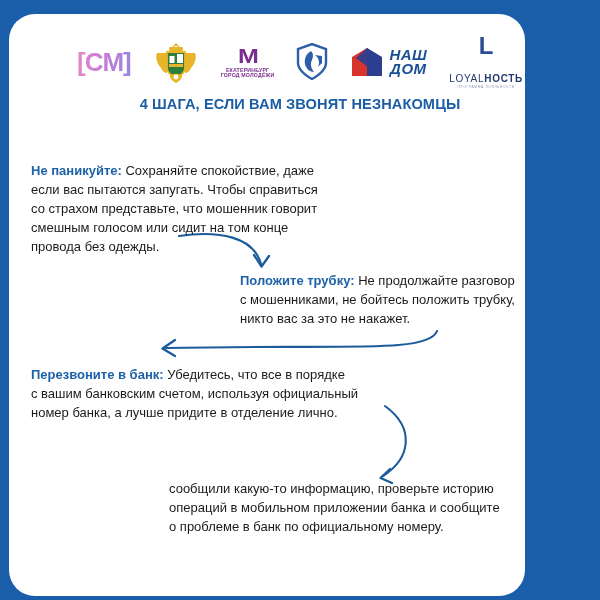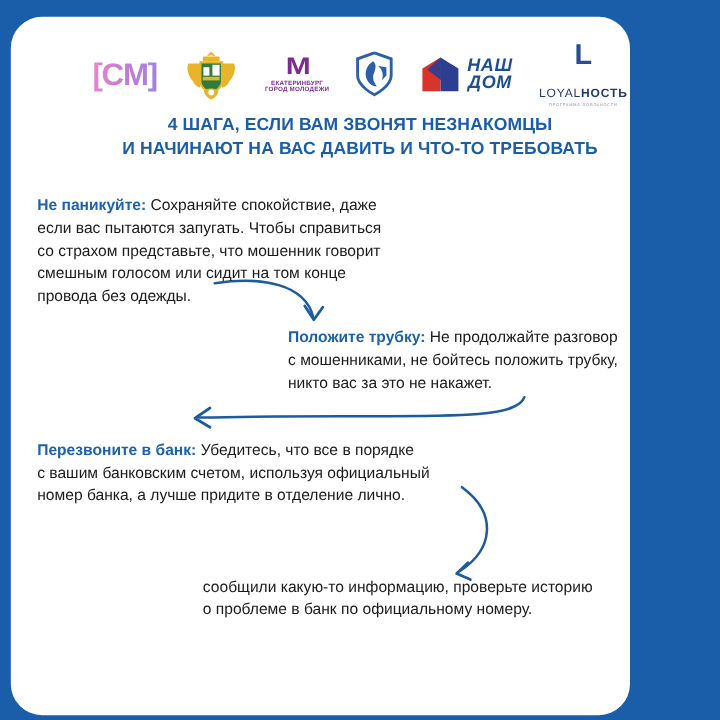--- a/index.html
+++ b/index.html
@@ -214,21 +214,20 @@
       <div class="logo logo-loyal">
         <span class="l-mark">L</span>
         <span class="l-name"><span>LOYAL</span><b>НОСТЬ</b></span>
         <span class="l-tag">ПРОГРАММА ЛОЯЛЬНОСТИ</span>
       </div>
 
     </div>
 
     <div class="title">
       <div>4 ШАГА, ЕСЛИ ВАМ ЗВОНЯТ НЕЗНАКОМЦЫ</div>
-      <div>И НАЧИНАЮТ НА ВАС ДАВИТЬ И ЧТО-ТО ТРЕБОВАТЬ</div>
     </div>
 
     <svg class="arrows" viewBox="0 0 582 582">
       <g fill="none" stroke="#1C5C9C" stroke-width="2.1" stroke-linecap="round">
 
         <g>
           <path d="M170 222 C210 216 245 223 252 250"></path>
           <path d="M245 241 L252.5 252.5 L260 242" stroke-width="2.3" stroke-linejoin="round"></path>
         </g>
 
@@ -259,17 +258,18 @@
     </div>
 
     <div class="step" id="step-3">
       <span class="ln"><b>Перезвоните в банк:</b><span> Убедитесь, что все в порядке</span></span>
       <span class="ln">с вашим банковским счетом, используя официальный</span>
       <span class="ln">номер банка, а лучше придите в отделение лично.</span>
     </div>
 
     <div class="step" id="step-4">
       <span class="ln">сообщили какую-то информацию, проверьте историю</span>
+      <span class="ln">операций в мобильном приложении банка и сообщите</span>
       <span class="ln">о проблеме в банк по официальному номеру.</span>
     </div>
 
   </div>
 </div>
 
 </body></html>

